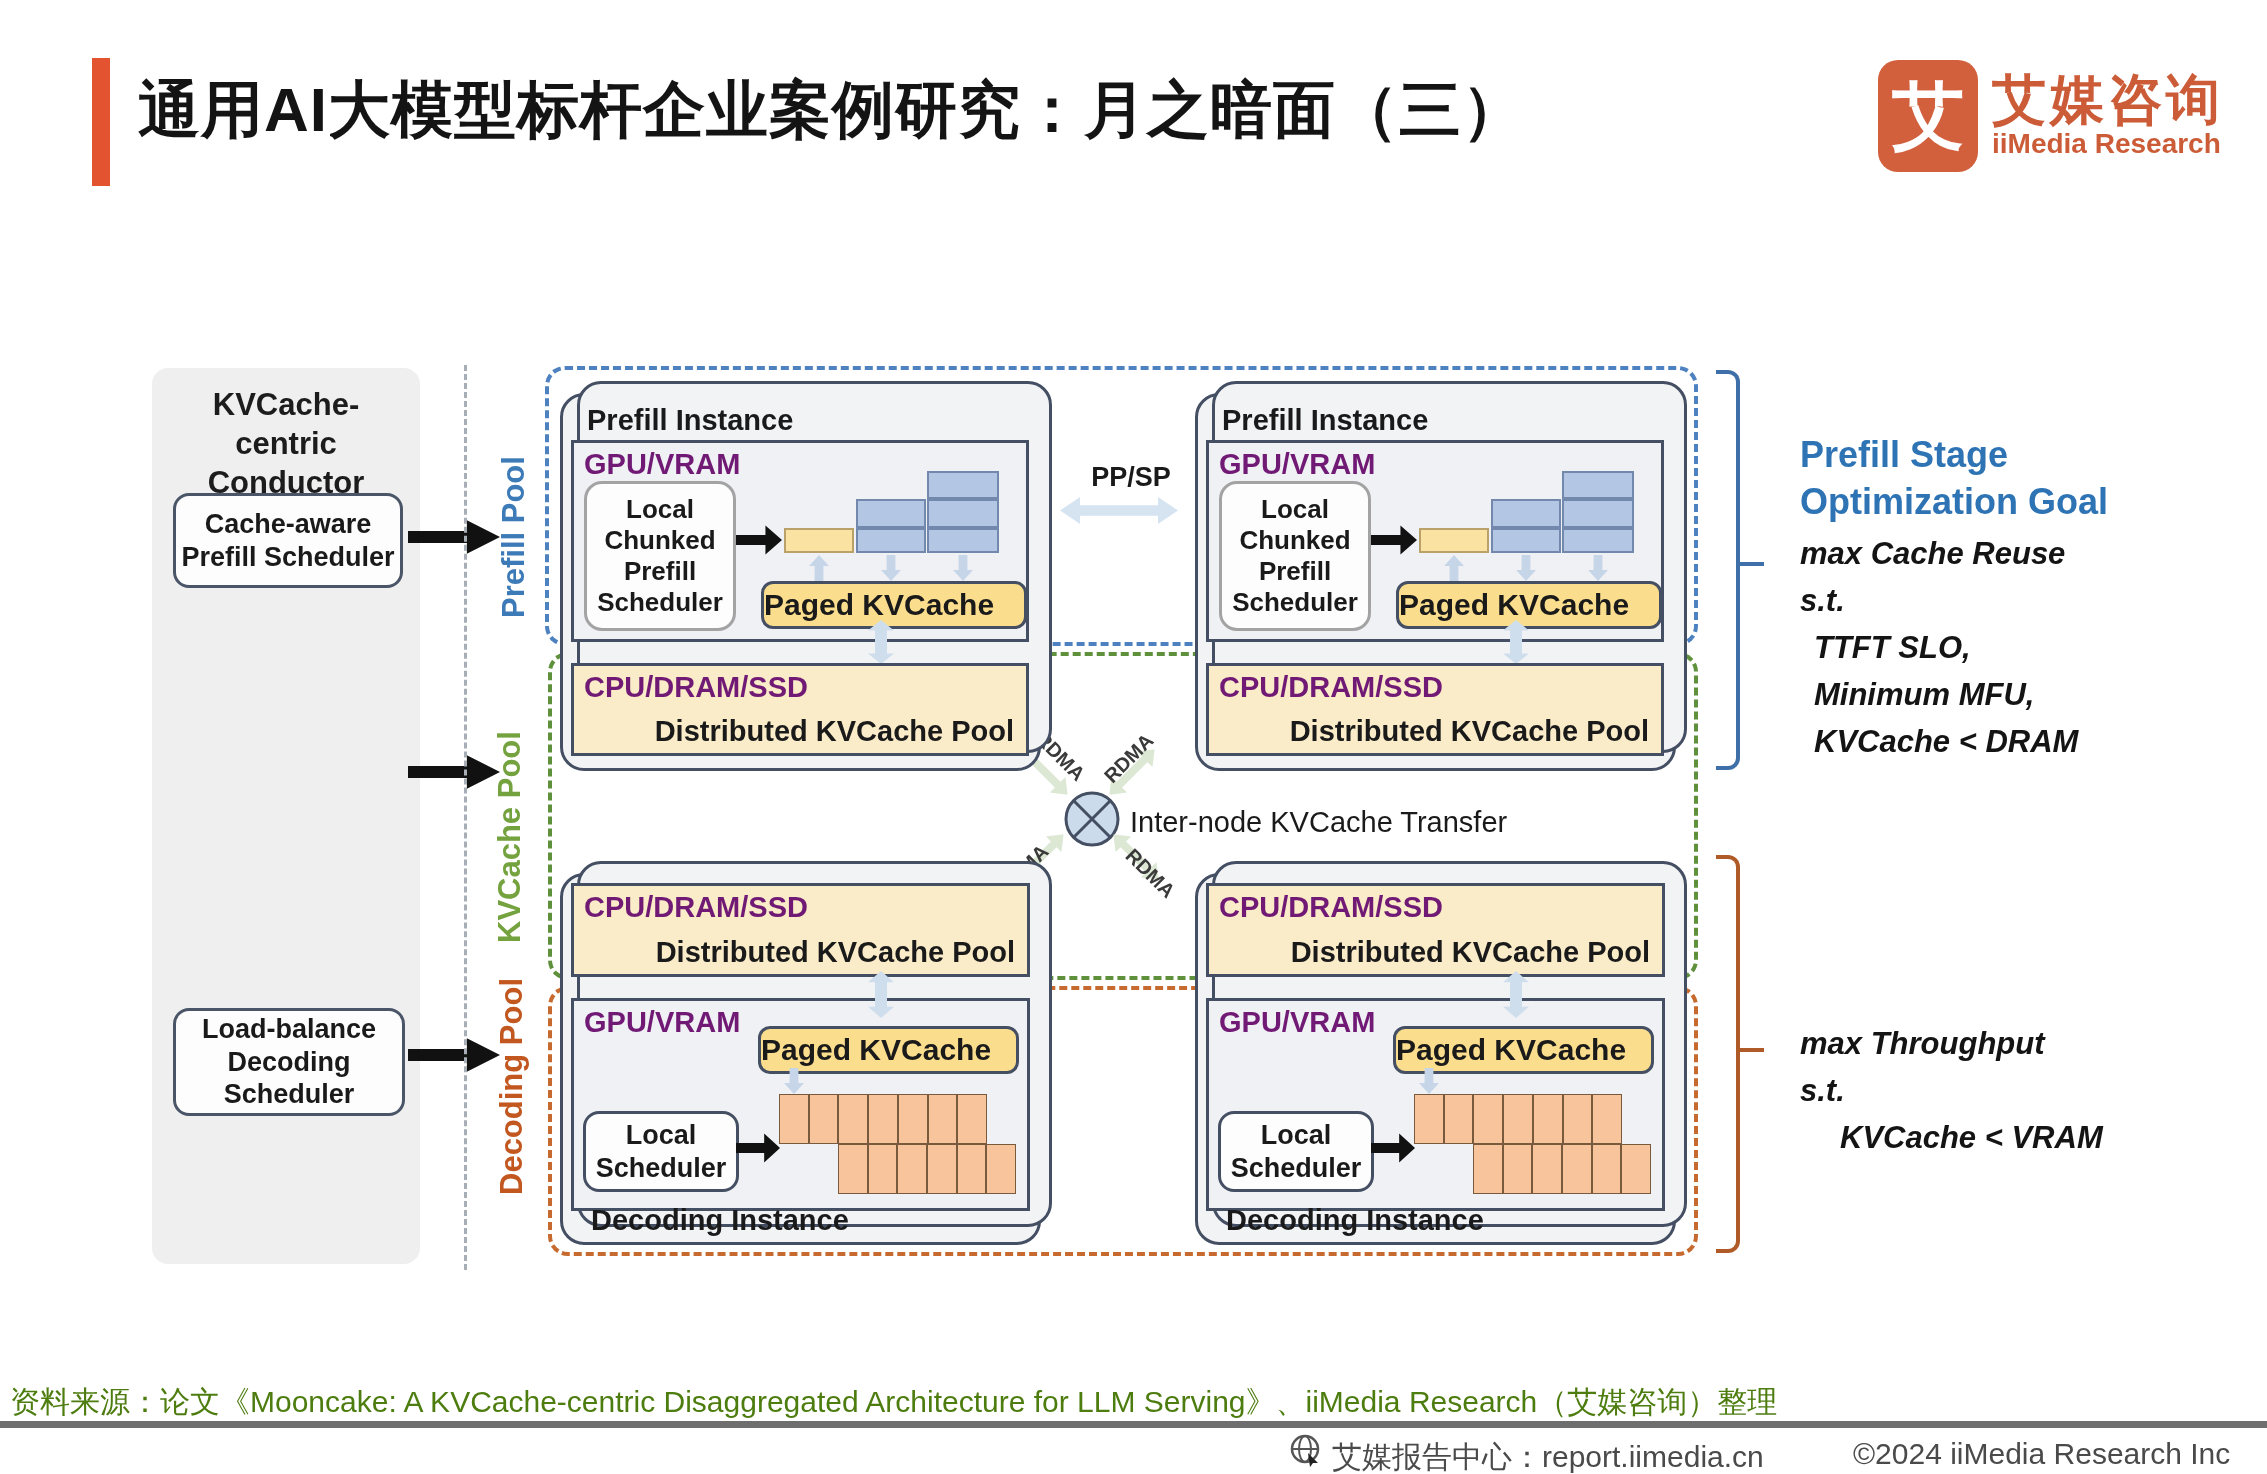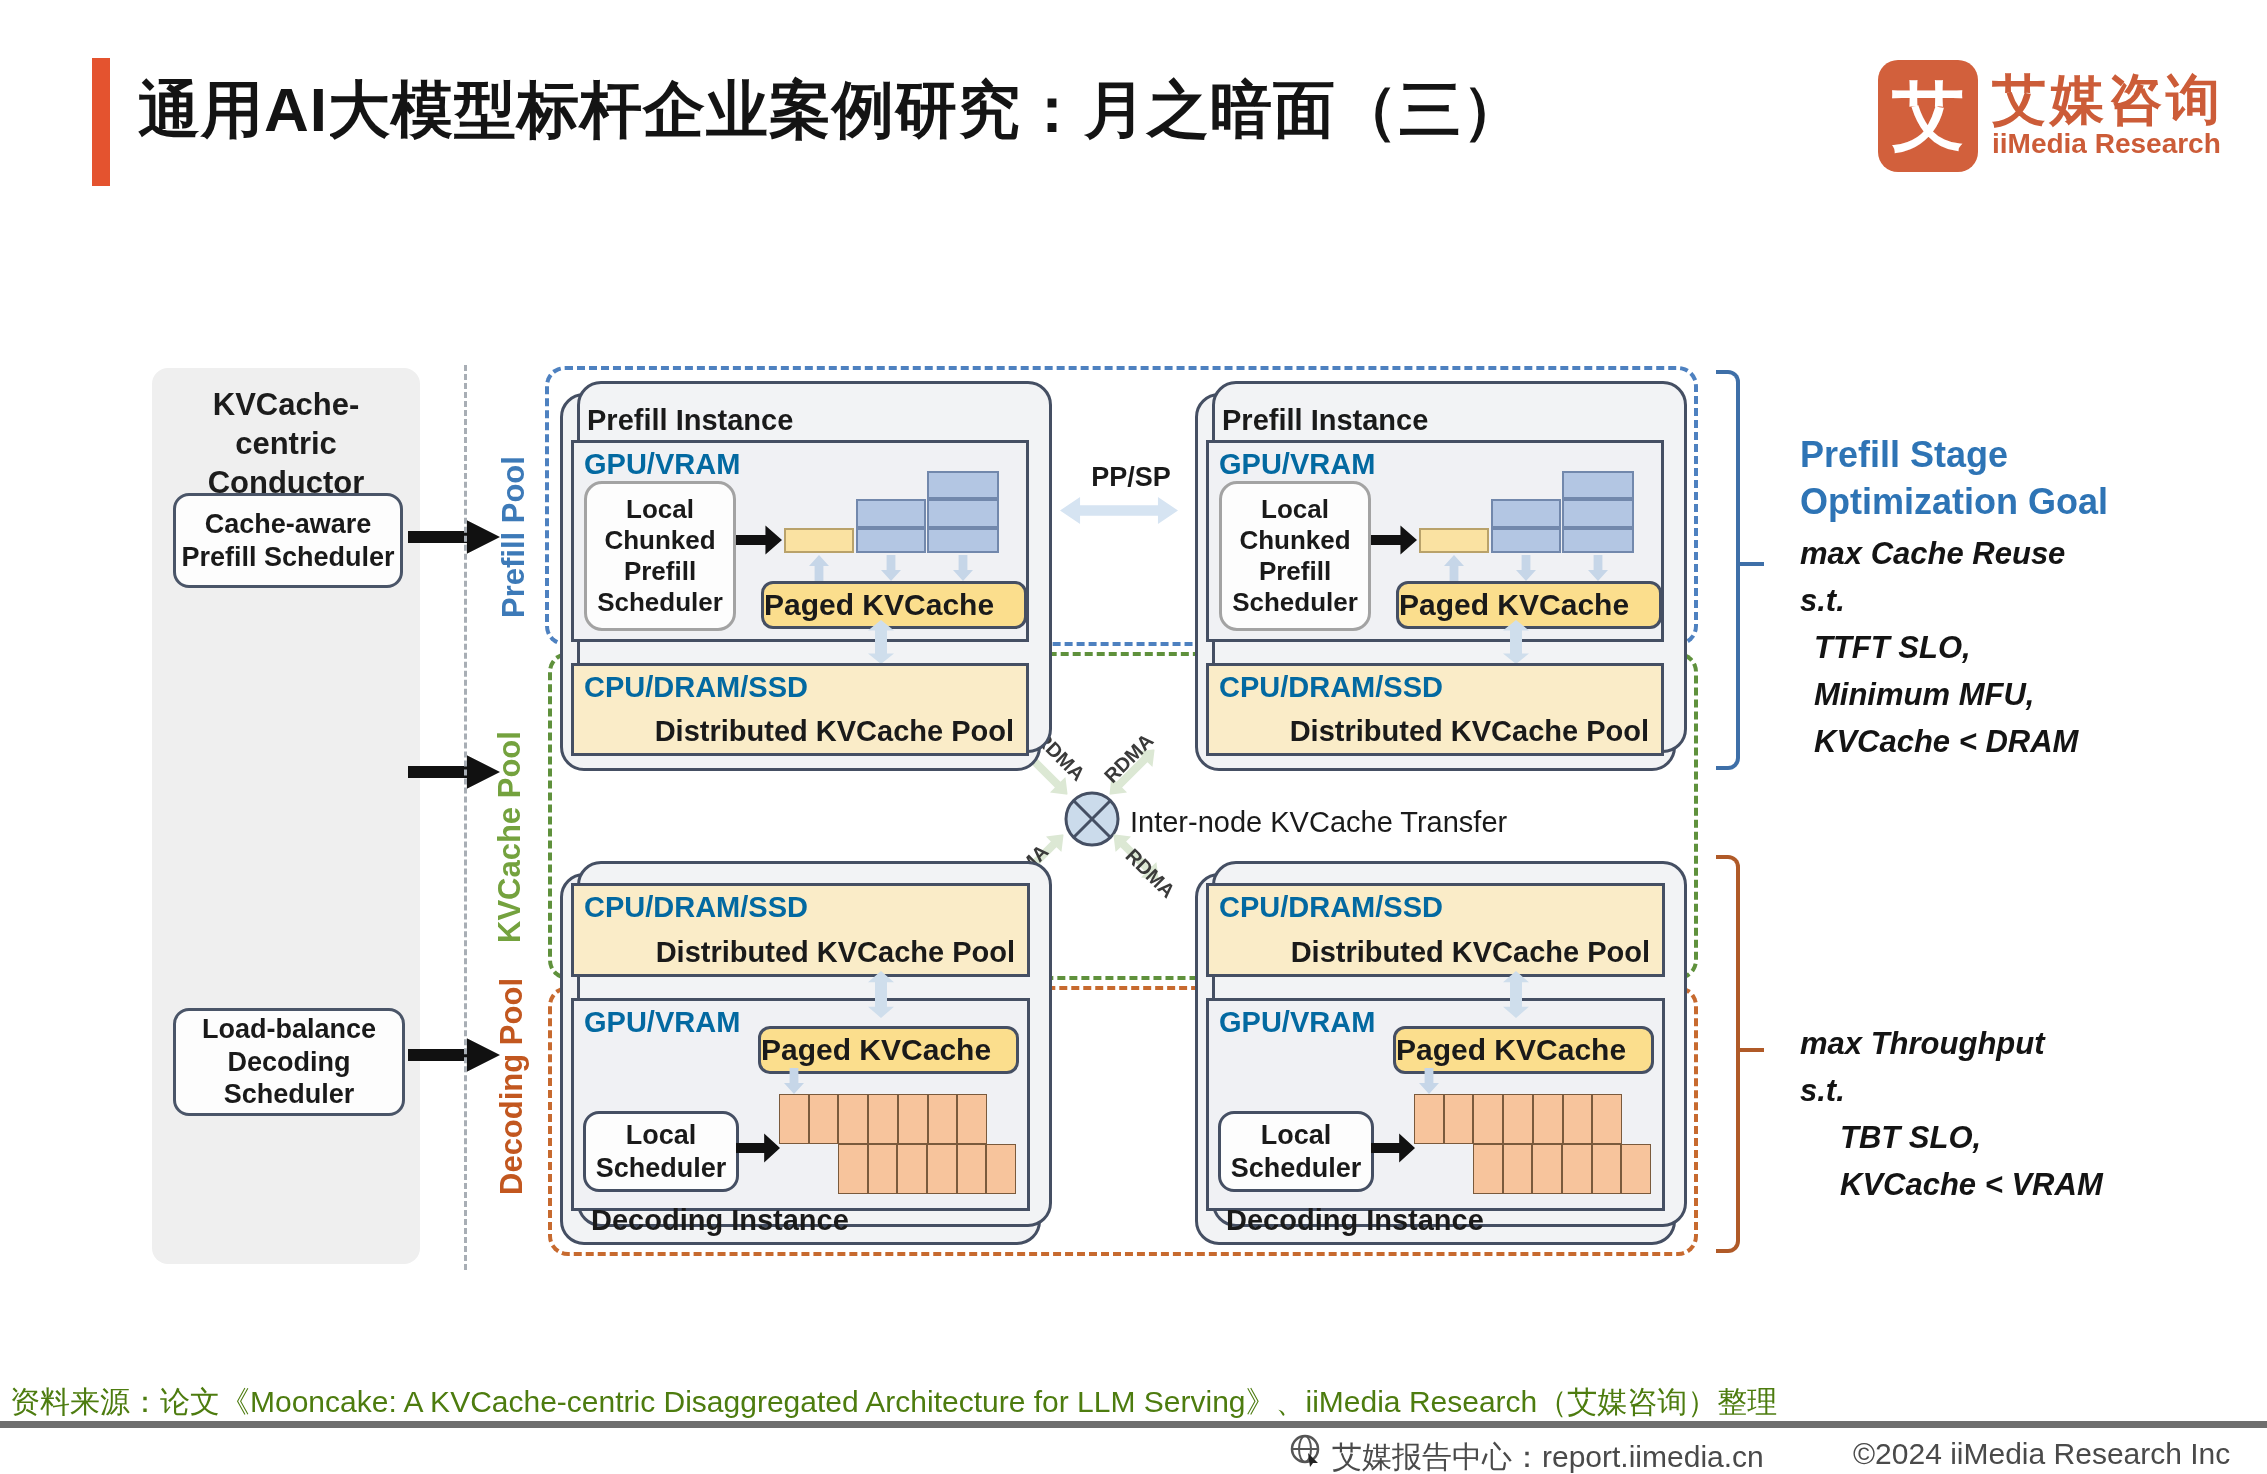--- a/index.html
+++ b/index.html
@@ -48,21 +48,21 @@
   .card-dc{width:475px;height:366px;}
   .pfL{left:560px;top:393px;} .pfR{left:1195px;top:393px;}
   .dcL{left:560px;top:873px;} .dcR{left:1195px;top:873px;}
   .inst-label{font-size:29px;font-weight:700;color:#1a1a1a;white-space:nowrap;}
   .gpu-box{background:#F0F1F4;border:3px solid #454F63;}
   .cpu-box{background:#FAECC8;border:3px solid #454F63;}
   .gpu-pf{left:8px;top:44px;width:452px;height:196px;}
   .cpu-pf{left:8px;top:267px;width:452px;height:87px;}
   .cpu-dc{left:8px;top:7px;width:453px;height:88px;}
   .gpu-dc{left:8px;top:122px;width:453px;height:207px;}
-  .box-label{left:10px;top:5px;font-size:29px;font-weight:700;color:#0369a1;white-space:nowrap;}
+  .box-label{left:10px;top:5px;font-size:29px;font-weight:700;color:#701a75;white-space:nowrap;}
   .dist-label{right:12px;bottom:5px;font-size:29px;font-weight:700;color:#1a1a1a;white-space:nowrap;}
   .chunk-box{left:10px;top:38px;width:146px;height:144px;background:#FDFDFD;border:3px solid #a3a3a3;border-radius:18px;
              display:flex;align-items:center;justify-content:center;text-align:center;font-size:26px;line-height:1.2;font-weight:700;color:#1a1a1a;}
   .local-box{left:9px;top:110px;width:150px;height:75px;background:#FDFDFD;border:3px solid #454F63;border-radius:16px;
              display:flex;align-items:center;justify-content:center;text-align:center;font-size:27px;line-height:1.2;font-weight:700;color:#1a1a1a;}
   .paged{background:#FBDE8D;border:3px solid #454F63;border-radius:12px;display:flex;align-items:center;justify-content:flex-start;
          font-size:30px;font-weight:700;color:#1a1a1a;}
   .paged-pf{left:187px;top:138px;width:260px;height:42px;}
   .paged-dc{left:184px;top:25px;width:255px;height:42px;}
   .cell{box-sizing:border-box;}
@@ -304,21 +304,20 @@
     <div>max Cache Reuse</div>
     <div>s.t.</div>
     <div class="ind-s">TTFT SLO,</div>
     <div class="ind-s">Minimum MFU,</div>
     <div class="ind-s">KVCache &lt; DRAM</div>
   </div>
 
   <div class="abs goal-lines gl-dc">
     <div>max Throughput</div>
     <div>s.t.</div>
-    <div class="ind-l">TBT SLO,</div>
     <div class="ind-l">KVCache &lt; VRAM</div>
   </div>
 
   <div class="abs source-line">资料来源：论文《Mooncake: A KVCache-centric Disaggregated Architecture for LLM Serving》、iiMedia Research（艾媒咨询）整理</div>
   <div class="abs footer-bar"></div>
   <div class="abs globe">
     <svg width="36" height="36" viewBox="0 0 36 36">
       <circle cx="17" cy="16" r="13" fill="none" stroke="#555" stroke-width="2.5"></circle>
       <ellipse cx="17" cy="16" rx="6" ry="13" fill="none" stroke="#555" stroke-width="2"></ellipse>
       <line x1="4" y1="16" x2="30" y2="16" stroke="#555" stroke-width="2"></line>

